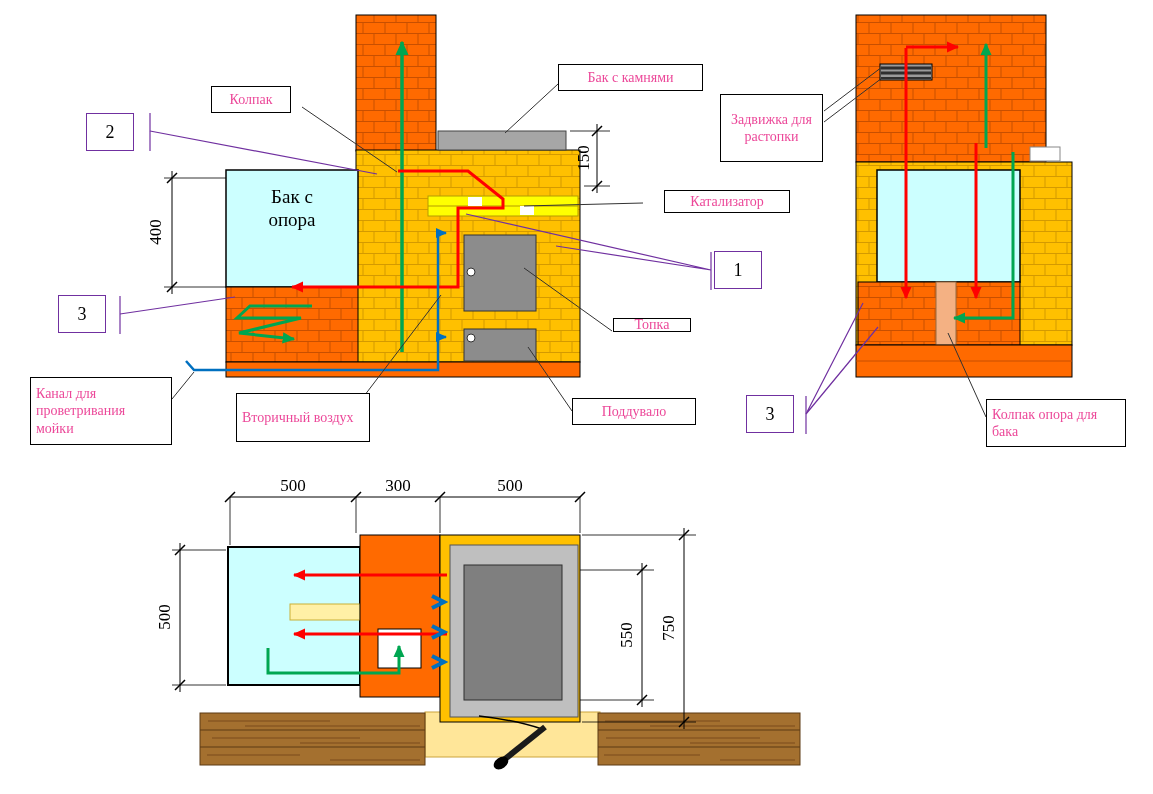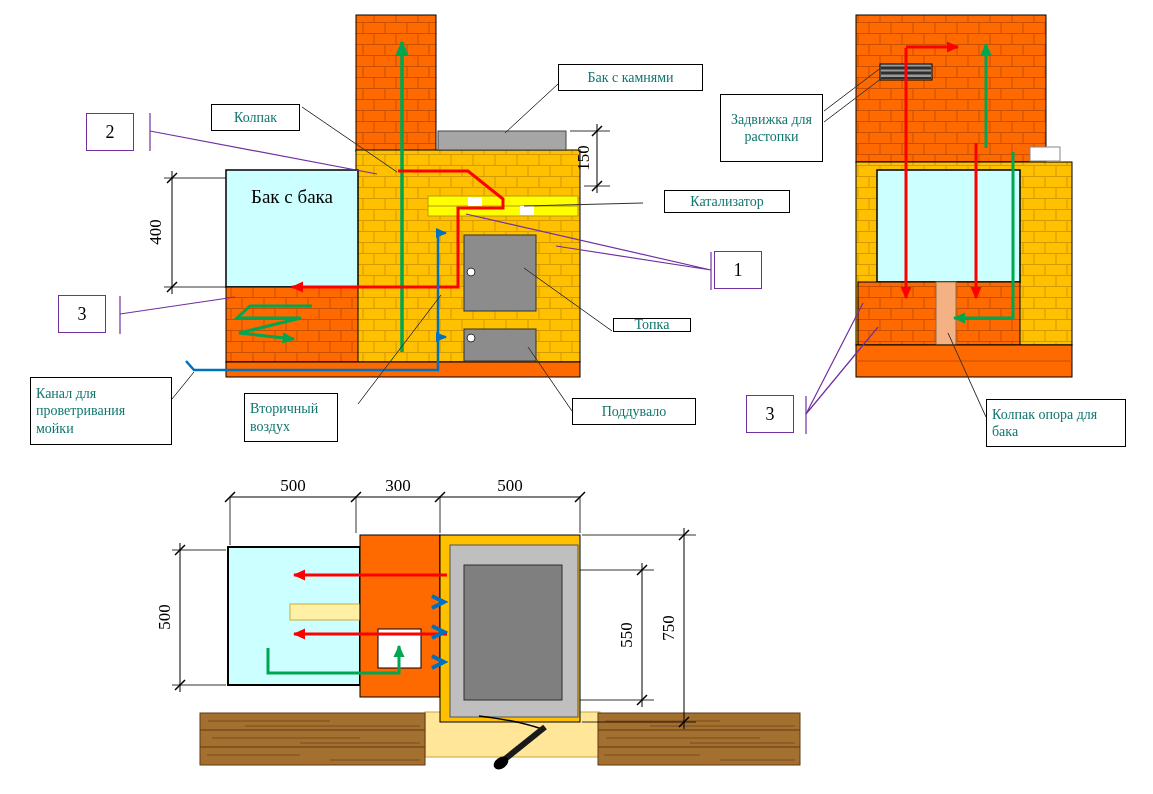--- a/index.html
+++ b/index.html
@@ -1,20 +1,20 @@
 <!DOCTYPE html>
 <html><head>
 <meta charset="utf-8">
 <style>
   html,body{margin:0;padding:0;background:#fff;}
   #stage{position:relative;width:1153px;height:794px;background:#fff;overflow:hidden;
          font-family:"Liberation Serif",serif;}
   #stage svg{position:absolute;left:0;top:0;}
   .lbl{position:absolute;background:#fff;border:1px solid #000;
-       font:14px/1.25 "Liberation Serif",serif;color:#0f766e;
+       font:14px/1.25 "Liberation Serif",serif;color:#ec4899;
        display:flex;align-items:center;justify-content:center;text-align:center;
        box-sizing:border-box;padding:2px 5px;z-index:5;}
   .lbl.left{justify-content:flex-start;text-align:left;}
   .num{position:absolute;background:#fff;border:1.5px solid #7030A0;
        font:18px/1 "Liberation Serif",serif;color:#000;
        display:flex;align-items:center;justify-content:center;box-sizing:border-box;z-index:5;}
   .free{position:absolute;font:19px/1.2 "Liberation Serif",serif;color:#000;
         text-align:center;z-index:4;}
   svg text{font-family:"Liberation Serif",serif;fill:#000;}
 </style>
@@ -203,29 +203,29 @@
     <line x1="120" y1="296" x2="120" y2="334"></line>
         <path d="M120,314 L235,297"></path>
     <line x1="711" y1="252" x2="711" y2="290"></line>
         <path d="M711,270 L556,246 M711,270 L466,214"></path>
     <line x1="806" y1="396" x2="806" y2="434"></line>
         <path d="M806,414 L863,303 M806,414 L878,327"></path>
   </g>
 </svg>
 
   <div class="lbl" style="left:558px;top:64px;width:145px;height:27px">Бак с камнями</div>
-  <div class="lbl" style="left:211px;top:104px;width:89px;height:27px">Колпак</div>
+  <div class="lbl" style="left:211px;top:86px;width:80px;height:27px">Колпак</div>
   <div class="lbl" style="left:664px;top:190px;width:126px;height:23px">Катализатор</div>
   <div class="lbl" style="left:613px;top:318px;width:78px;height:14px">Топка</div>
   <div class="lbl" style="left:572px;top:398px;width:124px;height:27px">Поддувало</div>
-  <div class="lbl left" style="left:244px;top:393px;width:94px;height:49px">Вторичный воздух</div>
+  <div class="lbl left" style="left:236px;top:393px;width:134px;height:49px">Вторичный воздух</div>
   <div class="lbl" style="left:720px;top:94px;width:103px;height:68px">Задвижка для растопки</div>
   <div class="lbl left" style="left:30px;top:377px;width:142px;height:68px">Канал для проветривания мойки</div>
   <div class="lbl left" style="left:986px;top:399px;width:140px;height:48px">Колпак опора для бака</div>
 
-  <div class="free" style="left:250px;top:186px;width:84px">Бак с бака</div>
+  <div class="free" style="left:250px;top:186px;width:84px">Бак с опора</div>
 
   <div class="num" style="left:86px;top:113px;width:48px;height:38px">2</div>
   <div class="num" style="left:58px;top:295px;width:48px;height:38px">3</div>
   <div class="num" style="left:714px;top:251px;width:48px;height:38px">1</div>
   <div class="num" style="left:746px;top:395px;width:48px;height:38px">3</div>
 
 </div>
 
 </body></html>

